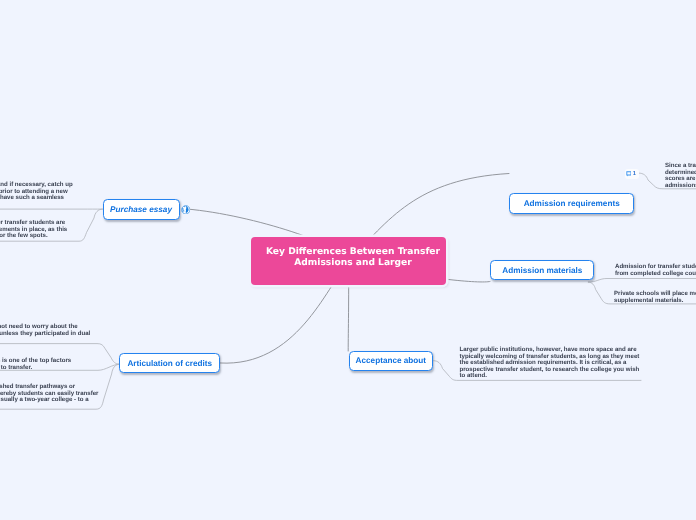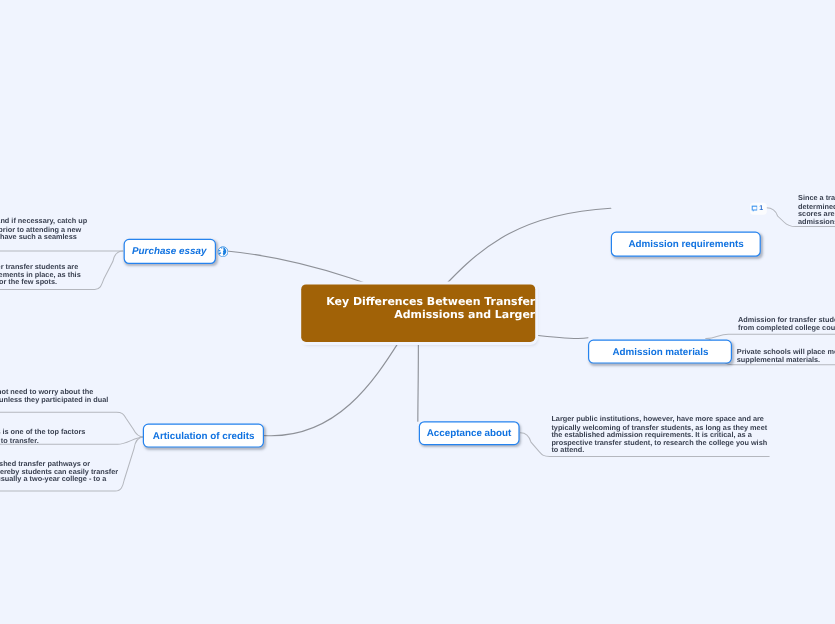--- a/index.html
+++ b/index.html
@@ -4,24 +4,24 @@
 <title>Mind Map</title>
 <style>
   *{margin:0;padding:0;box-sizing:border-box;}
   html,body{margin:0;padding:0;}
   body{width:696px;height:520px;background:#f0f4fe;overflow:hidden;
        font-family:"DejaVu Sans",sans-serif;-webkit-font-smoothing:antialiased;text-rendering:geometricPrecision;}
   #stage{position:relative;width:696px;height:520px;overflow:hidden;
         -webkit-font-smoothing:antialiased;}
   svg.links{position:absolute;left:0;top:0;width:696px;height:520px;pointer-events:none;}
   .node{position:absolute;box-sizing:border-box;}
-  .node-center{background:#a16207;color:#ffffff;border-radius:4px;
+  .node-center{background:#ec4899;color:#ffffff;border-radius:4px;
         font-family:"DejaVu Sans",sans-serif;
         font-weight:bold;font-size:9.12px;line-height:0;
-        padding:9.8px 0 0 9px;text-align:right;
+        padding:9.8px 0 0 9px;text-align:center;
         box-shadow:0 0 0 2.5px #f0f4fe, 1.5px 2px 3px rgba(60,70,90,0.2);}
   .node-center div{line-height:10.9px;height:10.9px;white-space:nowrap;}
   .node-topic{background:#ffffff;border:1.75px solid #2583ef;border-radius:4.5px;opacity:0.999;
         color:#1072e0;font-family:"Liberation Sans",sans-serif;
         font-weight:bold;font-size:8.2px;letter-spacing:0px;white-space:nowrap;
         display:flex;align-items:center;justify-content:center;
         box-shadow:1px 1.5px 2px rgba(55,65,85,0.35);}
   .tblock{position:absolute;font-family:"Liberation Sans",sans-serif;font-size:6.1px;color:#3a4151;
         letter-spacing:0px;font-weight:600;line-height:0;}
   .tblock div{line-height:6.55px;height:6.55px;white-space:pre;}
@@ -66,21 +66,21 @@
   </div>
 
   <div class="badge" style="left:624.5px;top:169px;width:14.3px;height:10px;">
     <svg width="5.8" height="6.2" viewBox="0 0 15 16" style="margin-left:1.2px;margin-top:0.4px;">
       <path fill="#3d94f0" d="M0.9,0.9 L0.9,11.4 L3.7,11.4 L3.7,14.4 L5.6,11.4 L14.1,11.4 L14.1,0.9 Z
                               M3.3,3.3 L11.7,3.3 L11.7,9.0 L3.3,9.0 Z"></path>
     </svg>
     <span class="badge-num">1</span>
   </div>
 
-  <div class="node node-topic" style="left:490.4px;top:283px;width:120px;height:20.3px;">
+  <div class="node node-topic" style="left:490.4px;top:260px;width:104px;height:20.3px;">
     <span>Admission materials</span>
   </div>
 
   <div class="node node-topic" style="left:348.6px;top:351.2px;width:84.5px;height:19.6px;">
     <span>Acceptance about</span>
   </div>
 
   <div class="node node-topic" style="left:119px;top:353.4px;width:101.4px;height:20px;justify-content:center;">
     <span>Articulation of credits</span>
   </div>

